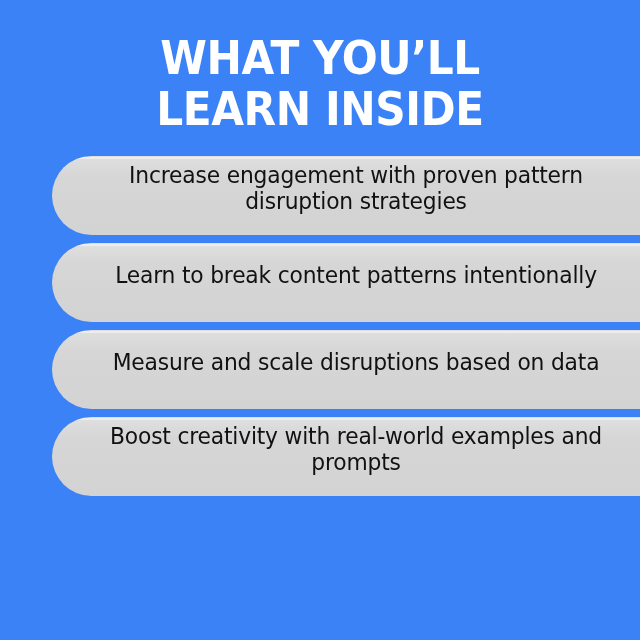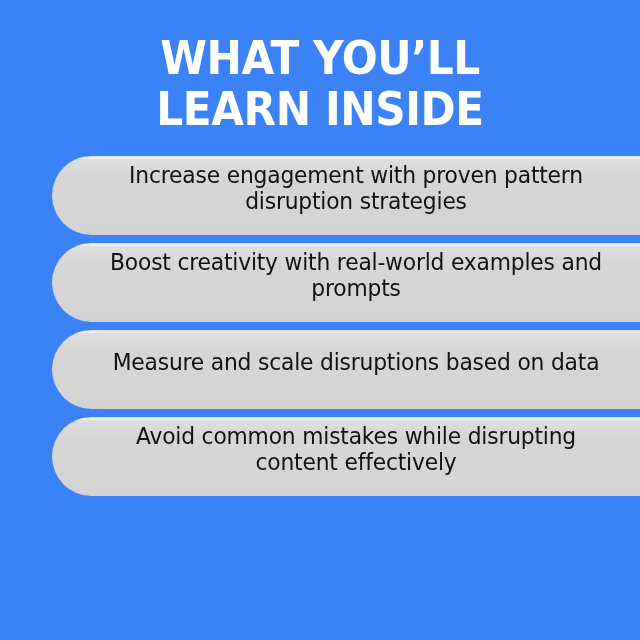--- a/index.html
+++ b/index.html
@@ -103,28 +103,28 @@
     <span class="title-line l1">WHAT YOU’LL</span>
     <span class="title-line l2">LEARN INSIDE</span>
   </div>
 
   <div class="pill-list">
 
     <div class="pill">
       <span class="pill-text">Increase engagement with proven pattern disruption strategies</span>
     </div>
 
-
     <div class="pill">
-      <span class="pill-text">Boost creativity with real-world examples and prompts</span>
+      <span class="pill-text">Learn to break content patterns intentionally</span>
     </div>
 
     <div class="pill">
       <span class="pill-text">Measure and scale disruptions based on data</span>
     </div>
 
     <div class="pill">
-      <span class="pill-text">Avoid common mistakes while disrupting content effectively</span>
+      <span class="pill-text">Boost creativity with real-world examples and prompts</span>
     </div>
+
 
   </div>
 
 </div>
 
 </body></html>

